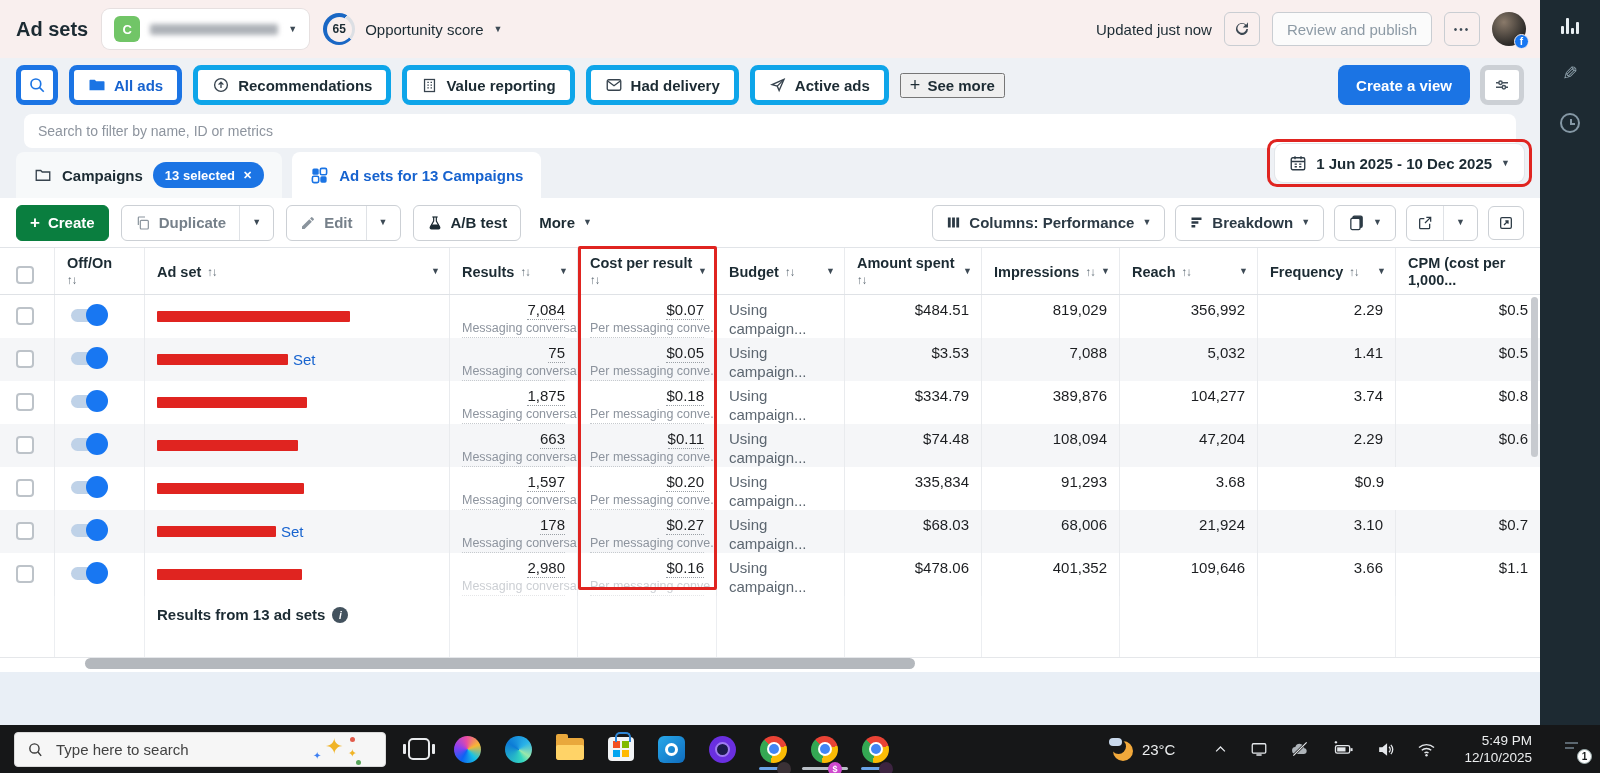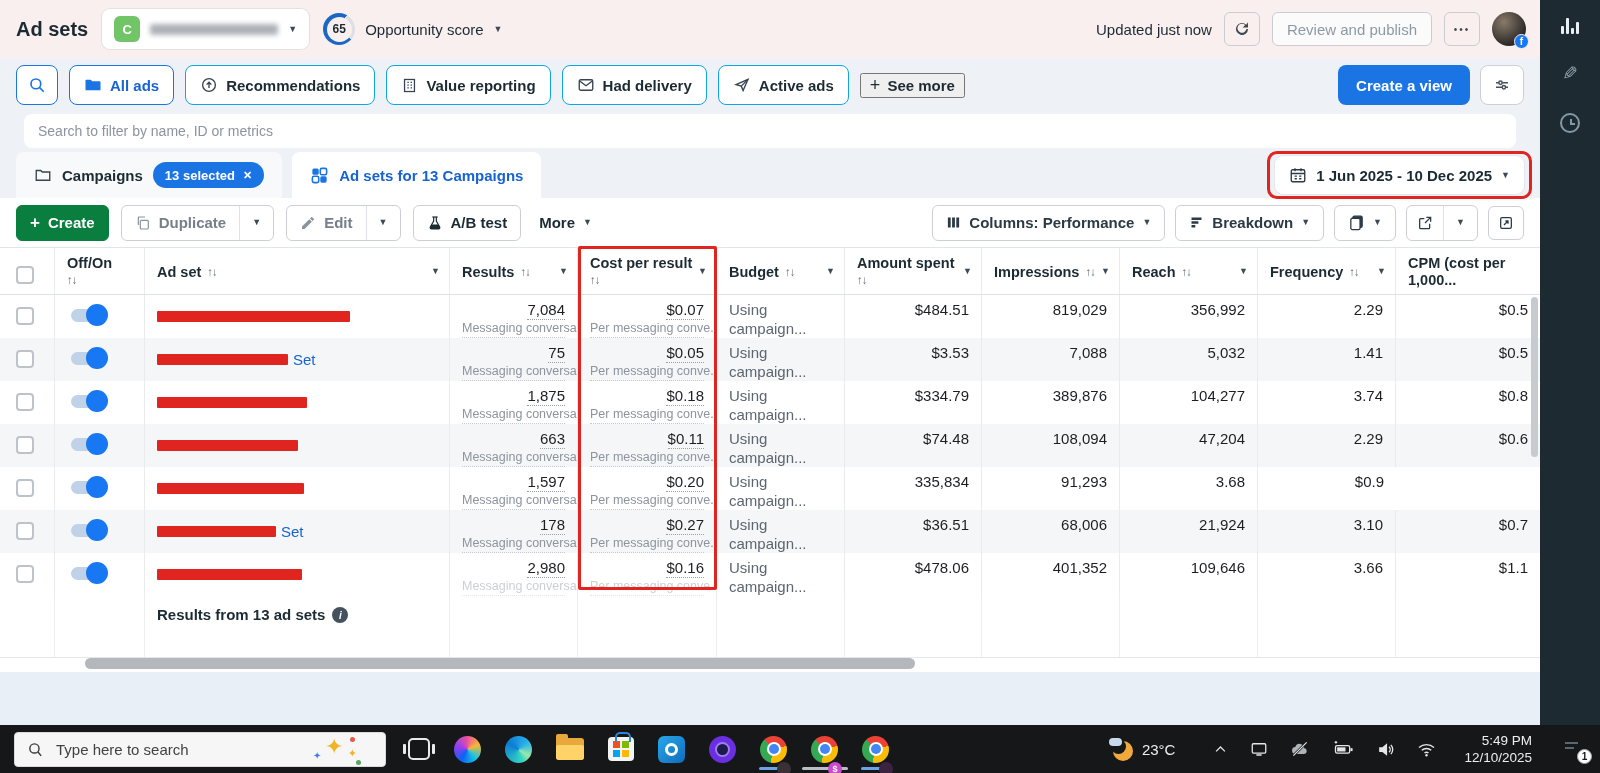--- a/index.html
+++ b/index.html
@@ -29,42 +29,42 @@
 .opp-label { font-size:15px; }
 .top-right { margin-left:auto; display:flex; align-items:center; gap:12px; }
 .updated { font-size:15px; color:#1c2b33; }
 .icon-btn { width:36px; height:34px; background:transparent; border:1px solid #c9cdd2; border-radius:6px; display:flex; align-items:center; justify-content:center; }
 .btn-review { height:34px; border:1px solid #c9cdd2; border-radius:6px; padding:0 14px; font-size:15px; color:#8d9aa5; background:#fbfbfb; display:flex; align-items:center; }
 .dots { font-size:10px; letter-spacing:2px; color:#3d4a55; }
 .avatar { width:34px; height:34px; border-radius:50%; background:radial-gradient(circle at 35% 30%, #8a7a6a, #2c2a28 70%); position:relative; }
 .avatar .fb { position:absolute; right:-3px; bottom:-3px; width:15px; height:15px; border-radius:50%; background:#1877f2; color:#fff; font-size:10px; font-weight:700; display:flex; align-items:center; justify-content:center; border:1.5px solid #f9efee; }
 
 
-.fbtn { height:40px; background:#fff; border:1px solid #0ea5e9; border-radius:8px; display:flex; align-items:center; gap:8px; padding:0 14px; font-size:15px; font-weight:600; color:#1c2b33; }
+.fbtn { height:40px; background:#fff; border:5px solid #0ea5e9; border-radius:8px; display:flex; align-items:center; gap:8px; padding:0 14px; font-size:15px; font-weight:600; color:#1c2b33; }
 .fbtn svg { color:#37434e; }
 .fbtn.square { width:42px; justify-content:center; padding:0; border-color:#1b74e4; }
 .fbtn.active { border-color:#1b74e4; color:#1763cf; }
 .fbtn.active svg { color:#1b74e4; }
 .see-more { display:flex; align-items:center; gap:7px; font-size:15px; font-weight:600; color:#1c2b33; padding:0 8px; }
 .fright { margin-left:auto; display:flex; align-items:center; gap:10px; }
 .btn-create-view { height:40px; background:#1b74e4; color:#fff; border:none; border-radius:8px; font-size:15px; font-weight:600; padding:0 18px; }
 .fbtn.square2 { width:44px; justify-content:center; padding:0; border-color:#ccd0d5; }
 
 
 .search-input { width:100%; height:34px; border:none; border-radius:8px; background:#fff; padding:0 14px; font-size:14px; color:#1c2b33; font-family:inherit; }
 .search-input::placeholder { color:#8d949e; }
 
 
 .ltab { height:46px; border-radius:8px 8px 0 0; background:#fff; display:flex; align-items:center; gap:10px; padding:0 18px; font-size:15px; font-weight:700; }
 .ltab svg { color:#37434e; }
 .ltab .badge { background:#1b74e4; color:#fff; font-size:13px; font-weight:600; border-radius:14px; height:26px; display:flex; align-items:center; gap:8px; padding:0 12px; }
 .ltab.active { color:#1763cf; }
 .ltab.active svg { color:#1b74e4; }
 .ltab.dim { background:#f7f9fa; }
-.date-wrap { margin-left:auto; position:relative; margin-bottom:4px; }
+.date-wrap { margin-left:auto; position:relative; margin-bottom:16px; }
 .date-btn { height:38px; background:#fff; border-radius:8px; display:flex; align-items:center; gap:9px; padding:0 14px; font-size:15px; font-weight:600; color:#1c2b33; box-shadow:0 0 0 1px #e3e6ea; }
 .ann { position:absolute; border:3px solid #e02420; border-radius:10px; pointer-events:none; z-index:60; }
 .ann-date { left:-8px; top:-5px; right:-8px; bottom:-5px; }
 
 
 .toolbar { position:absolute; left:0; right:0; top:0; height:50px; display:flex; align-items:center; padding:0 16px; gap:12px; border-bottom:1px solid #e1e4e8; }
 .btn { height:36px; background:#fff; border:1px solid #ccd0d5; border-radius:6px; display:flex; align-items:center; gap:8px; padding:0 13px; font-size:15px; font-weight:600; color:#46525d; }
 .btn svg { color:#5b6770; }
 .btn-create { background:#0a7e3f; border-color:#0a7e3f; color:#fff; font-weight:700; }
 .split { display:flex; align-items:stretch; border:1px solid #ccd0d5; border-radius:6px; background:#fff; height:36px; }
@@ -682,21 +682,21 @@
         <div class="c-num">
             <span class="val udot">178</span>
             <span class="sub">Messaging conversat...</span>
           </div>
         <div class="c-num">
             <span class="val udot">$0.27</span>
             <span class="sub">Per messaging conve...</span>
           </div>
         <div class="c-left"><span class="budget-val">Using campaign...</span></div>
         <div class="c-num">
-            <span class="val">$36.51</span>
+            <span class="val">$68.03</span>
           </div>
         <div class="c-num">
             <span class="val">68,006</span>
           </div>
         <div class="c-num">
             <span class="val">21,924</span>
           </div>
         <div class="c-num">
             <span class="val">3.10</span>
           </div>

